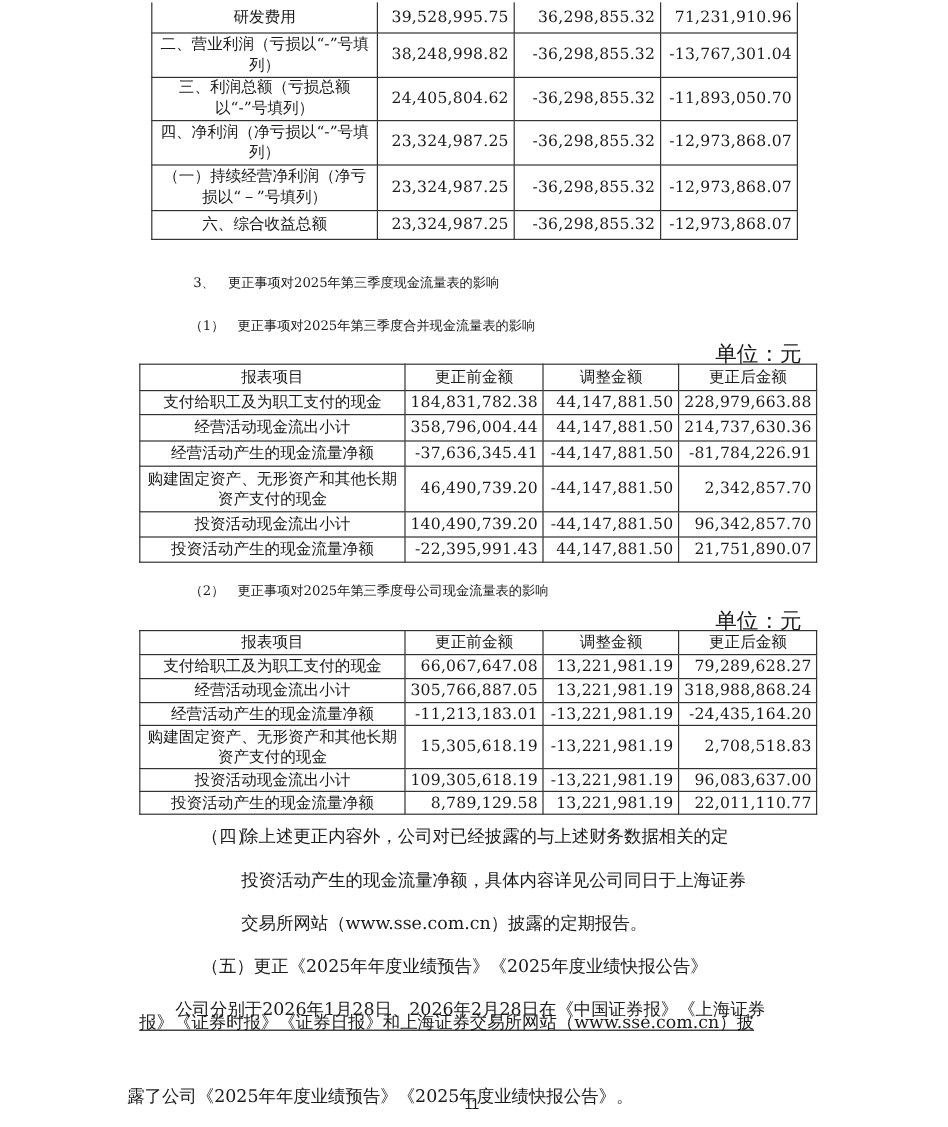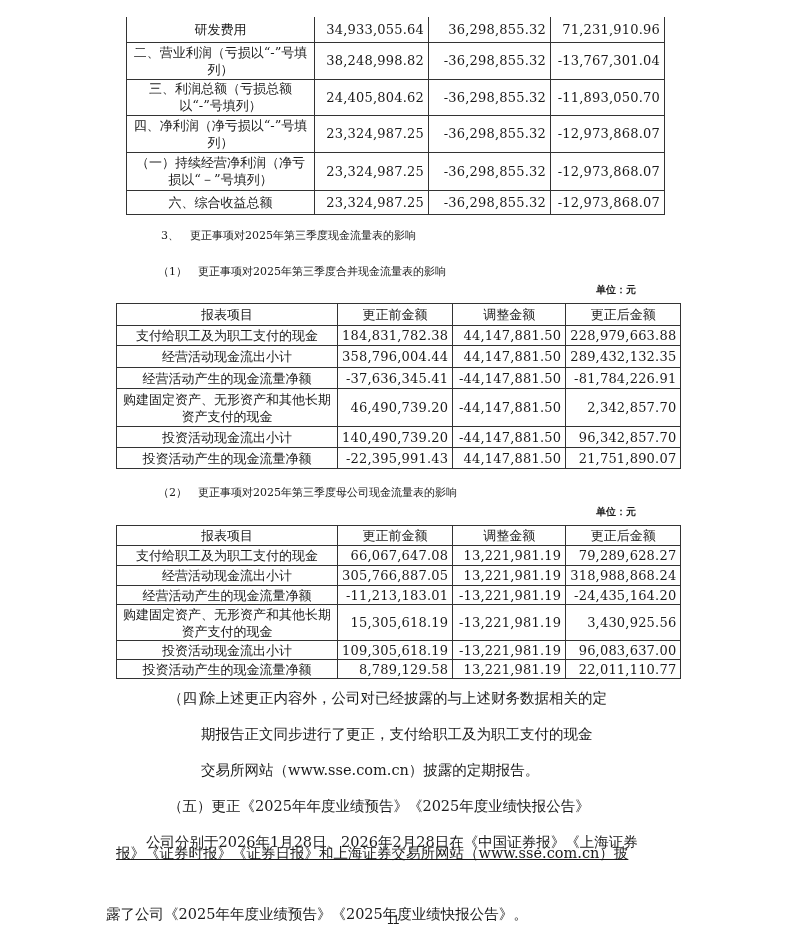--- a/index.html
+++ b/index.html
@@ -13,42 +13,42 @@
     position:absolute; border-collapse:collapse; table-layout:fixed;
     font-size:13px; line-height:17px;
   }
   table.fin td {
     border:1px solid #333; padding:0 4px; vertical-align:middle;
     white-space:nowrap; overflow:hidden;
   }
   table.fin td.item { text-align:center; white-space:normal; }
   table.fin td.num { text-align:right; font-family:"DejaVu Serif","Liberation Serif",serif; letter-spacing:0.2px; }
   table.fin tr.head td { text-align:center; }
-  table.t1 { left:126px; top:17px; }
+  table.t1 { left:126px; top:2px; }
   table.t1 td { border-top:none; }
   table.t1 tr:not(:first-child) td { border-top:1px solid #333; }
   .heading { font-size:11px; }
-  .unit { font-size:10px;font-weight:bold; }
+  .unit { font-size:18px; }
   .para { font-size:14.5px; line-height:36px; }
   .pagenum { font-family:"Liberation Sans", sans-serif; font-size:12px; }
 </style>
 </head>
 <body>
 
 <table class="fin t1">
   <colgroup>
       <col style="width:188px">
       <col style="width:114px">
       <col style="width:122px">
       <col style="width:114px">
     </colgroup>
   <tbody>
       <tr style="height:25px">
     <td class="item">研发费用</td>
-    <td class="num">34,933,055.64</td>
+    <td class="num">39,528,995.75</td>
     <td class="num">36,298,855.32</td>
     <td class="num">71,231,910.96</td>
   </tr>
   <tr style="height:37px">
     <td class="item">二、营业利润（亏损以“-”号填列）</td>
     <td class="num">38,248,998.82</td>
     <td class="num">-36,298,855.32</td>
     <td class="num">-13,767,301.04</td>
   </tr>
   <tr style="height:36px">
@@ -100,21 +100,21 @@
   <tr style="height:20px">
     <td class="item">支付给职工及为职工支付的现金</td>
     <td class="num">184,831,782.38</td>
     <td class="num">44,147,881.50</td>
     <td class="num">228,979,663.88</td>
   </tr>
   <tr style="height:22px">
     <td class="item">经营活动现金流出小计</td>
     <td class="num">358,796,004.44</td>
     <td class="num">44,147,881.50</td>
-    <td class="num">289,432,132.35</td>
+    <td class="num">214,737,630.36</td>
   </tr>
   <tr style="height:21px">
     <td class="item">经营活动产生的现金流量净额</td>
     <td class="num">-37,636,345.41</td>
     <td class="num">-44,147,881.50</td>
     <td class="num">-81,784,226.91</td>
   </tr>
   <tr style="height:38px">
     <td class="item">购建固定资产、无形资产和其他长期资产支付的现金</td>
     <td class="num">46,490,739.20</td>
@@ -168,40 +168,40 @@
   <tr style="height:19px">
     <td class="item">经营活动产生的现金流量净额</td>
     <td class="num">-11,213,183.01</td>
     <td class="num">-13,221,981.19</td>
     <td class="num">-24,435,164.20</td>
   </tr>
   <tr style="height:36px">
     <td class="item">购建固定资产、无形资产和其他长期资产支付的现金</td>
     <td class="num">15,305,618.19</td>
     <td class="num">-13,221,981.19</td>
-    <td class="num">3,430,925.56</td>
+    <td class="num">2,708,518.83</td>
   </tr>
   <tr style="height:19px">
     <td class="item">投资活动现金流出小计</td>
     <td class="num">109,305,618.19</td>
     <td class="num">-13,221,981.19</td>
     <td class="num">96,083,637.00</td>
   </tr>
   <tr style="height:19px">
     <td class="item">投资活动产生的现金流量净额</td>
     <td class="num">8,789,129.58</td>
     <td class="num">13,221,981.19</td>
     <td class="num">22,011,110.77</td>
   </tr>
 </tbody>
   </table>
 
 <div class="abs para" style="left:168px; top:680px;">（四）</div>
 <div class="abs para" style="left:201px; top:680px;">除上述更正内容外，公司对已经披露的与上述财务数据相关的定</div>
-<div class="abs para" style="left:201px; top:716px;">期报告正文同步进行了更正，支付给职工及为职工支付的现金</div>
+<div class="abs para" style="left:201px; top:716px;">投资活动产生的现金流量净额，具体内容详见公司同日于上海证券</div>
 <div class="abs para" style="left:201px; top:752px;">交易所网站（www.sse.com.cn）披露的定期报告。</div>
 
 <div class="abs para" style="left:168px; top:788px;">（五）更正《2025年年度业绩预告》《2025年度业绩快报公告》</div>
 <div class="abs para" style="left:146px; top:824px;">公司分别于2026年1月28日、2026年2月28日在《中国证券报》《上海证券</div>
 <div class="abs para" style="left:116px; top:835px;text-decoration:underline;">报》《证券时报》《证券日报》和上海证券交易所网站（www.sse.com.cn）披</div>
 <div class="abs para" style="left:106px; top:896px;text-align:center;">露了公司《2025年年度业绩预告》《2025年度业绩快报公告》。</div>
 
 <div class="abs pagenum" style="left:387px; top:913px;">11</div>
 
 </body></html>

